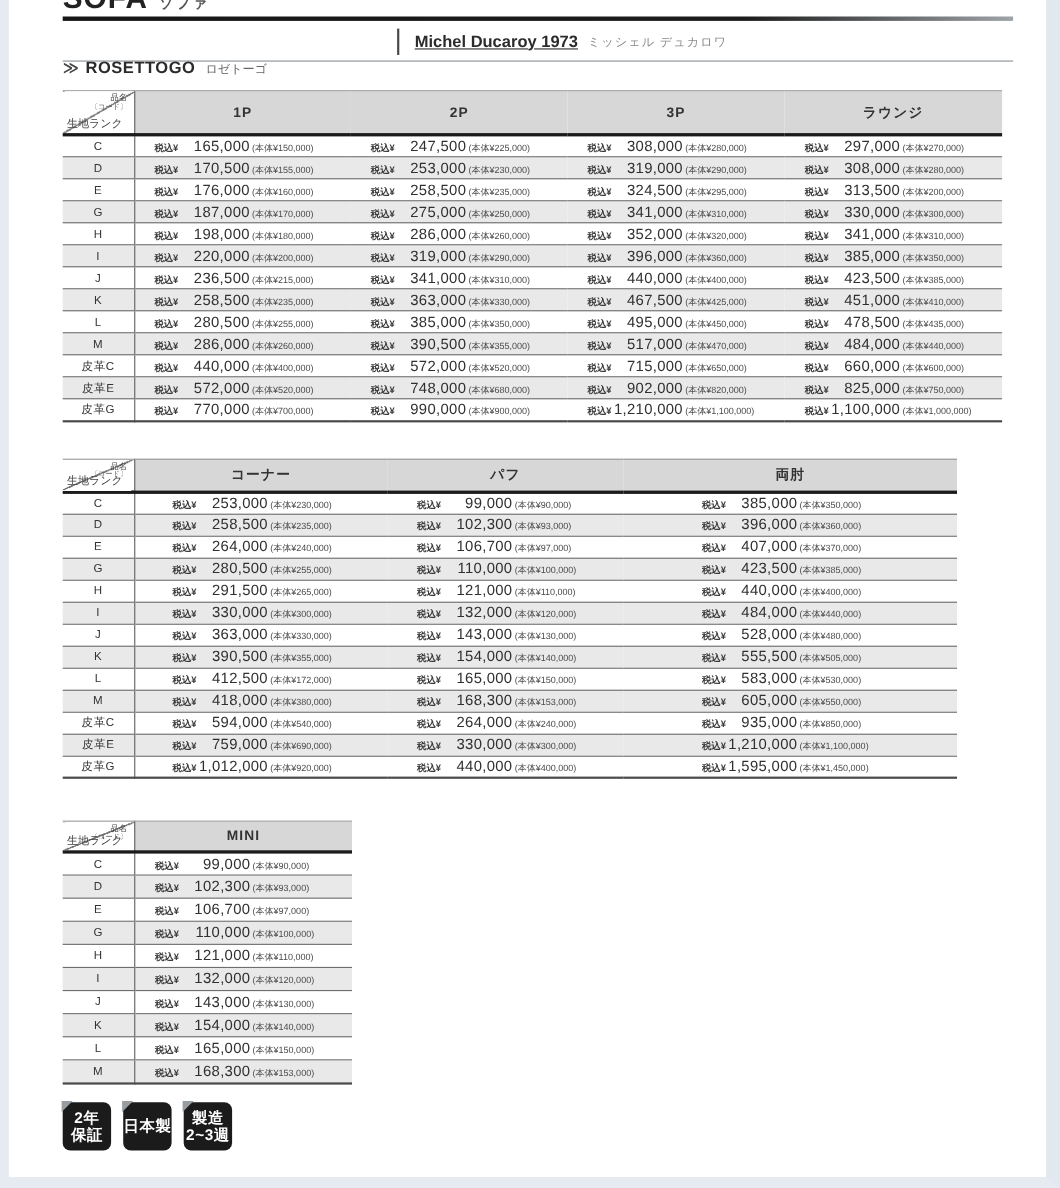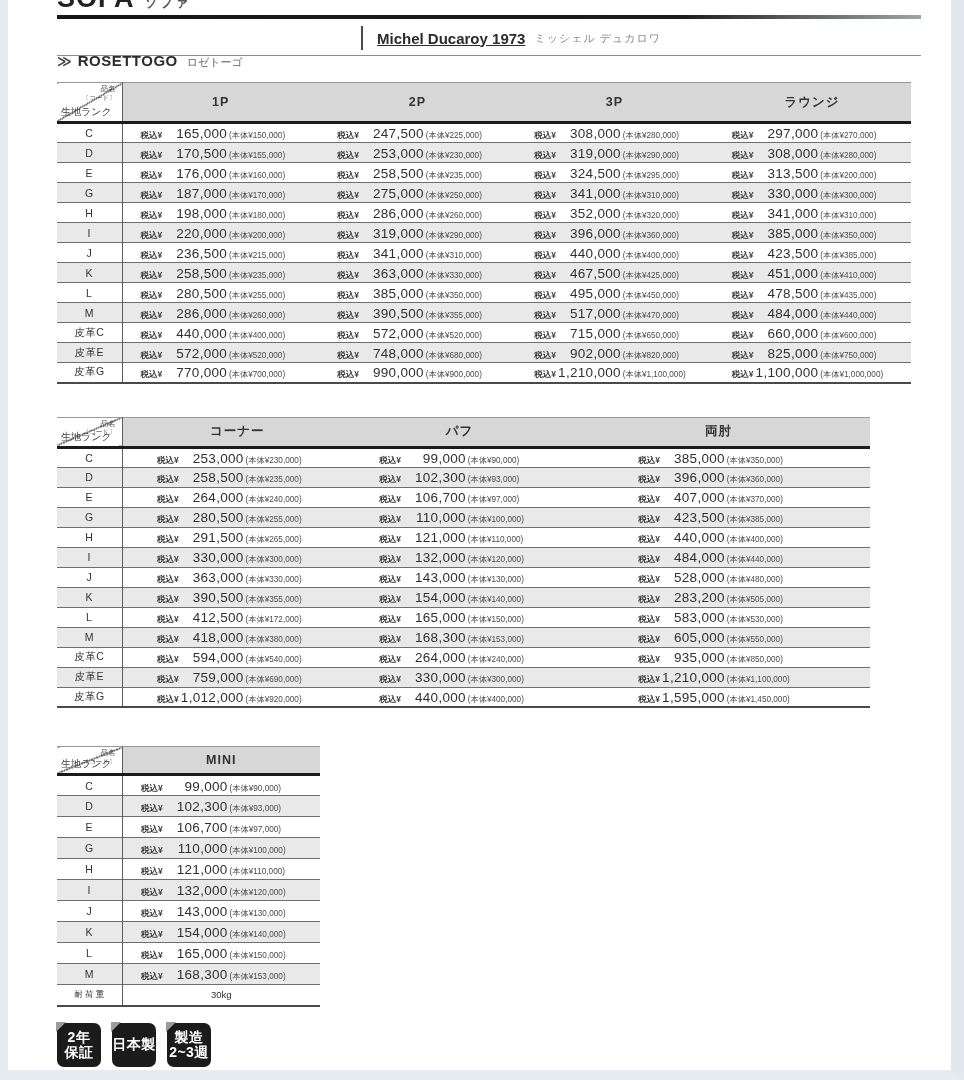--- a/index.html
+++ b/index.html
@@ -563,21 +563,21 @@
                   <span class="val">390,500</span>
                   <span class="base"><span>(本体¥</span><span>355,000</span><span>)</span></span>
                 </span></td>
               <td class="price"><span class="pc">
                   <span class="tax">税込¥</span>
                   <span class="val">154,000</span>
                   <span class="base"><span>(本体¥</span><span>140,000</span><span>)</span></span>
                 </span></td>
               <td class="price"><span class="pc">
                   <span class="tax">税込¥</span>
-                  <span class="val">283,200</span>
+                  <span class="val">555,500</span>
                   <span class="base"><span>(本体¥</span><span>505,000</span><span>)</span></span>
                 </span></td>
             </tr>
             <tr>
               <td class="rank">L</td>
               <td class="price"><span class="pc">
                   <span class="tax">税込¥</span>
                   <span class="val">412,500</span>
                   <span class="base"><span>(本体¥</span><span>172,000</span><span>)</span></span>
                 </span></td>
@@ -755,24 +755,20 @@
                   <span class="base"><span>(本体¥</span><span>150,000</span><span>)</span></span>
                 </span></td>
             </tr>
             <tr>
               <td class="rank">M</td>
               <td class="price"><span class="pc">
                   <span class="tax">税込¥</span>
                   <span class="val">168,300</span>
                   <span class="base"><span>(本体¥</span><span>153,000</span><span>)</span></span>
                 </span></td>
-            </tr>
-            <tr class="info">
-              <td class="info-label">耐 荷 重</td>
-              <td class="info-value" colspan="1">30kg</td>
             </tr>
           </tbody>
         </table>
       </section>
 
     <div class="badges">
       <div class="badge">
         <span class="l1">2年</span>
         <span class="l2">保証</span>
       </div>

